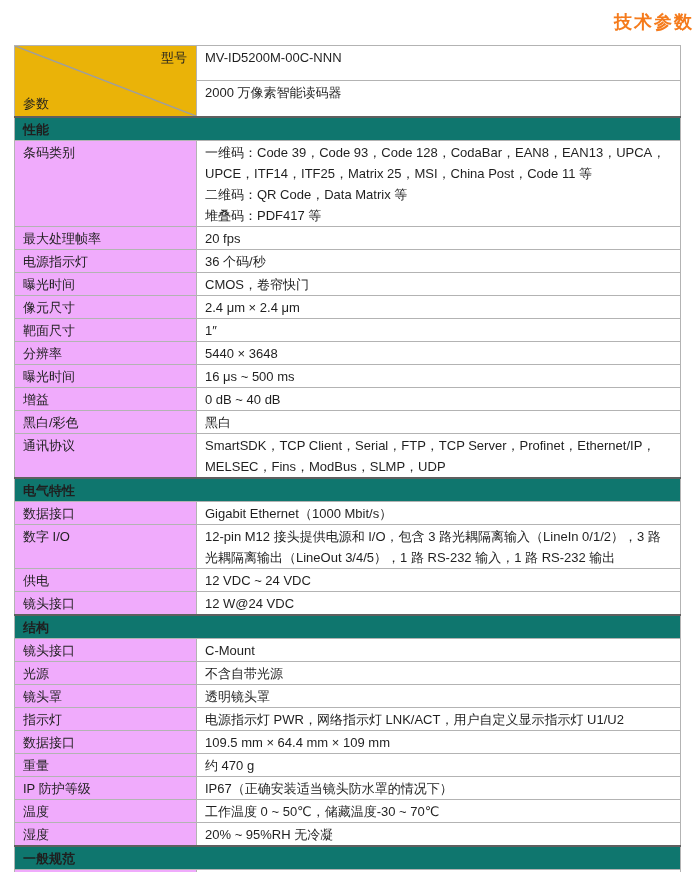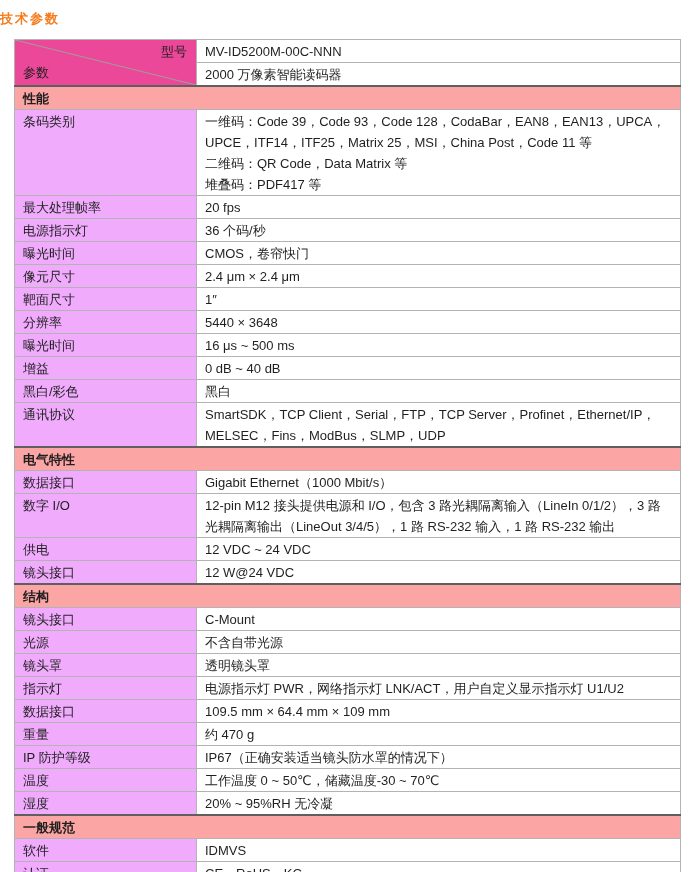--- a/index.html
+++ b/index.html
@@ -11,22 +11,22 @@
     color: #1f1f1f;
     -webkit-font-smoothing: antialiased;
   }
   .page {
     width: 694px;
     height: 872px;
     background: #ffffff;
     overflow: hidden;
   }
   .doc-title {
-    text-align: left;
-    font-size: 13px;
+    text-align: right;
+    font-size: 18px;
     font-weight: bold;
     letter-spacing: 2px;
     margin: 10px 0 0 0;
     padding: 0;
   }
   table.spec-table {
     border-collapse: collapse;
     table-layout: fixed;
     width: 666px;
     margin: 11px 0 0 14px;
@@ -43,28 +43,28 @@
     word-break: break-word;
   }
   td.label-cell {
     background: #f0abfc;
   }
   td.value-cell {
     background: #ffffff;
     margin-left: 24px;
   }
   tr.section-row td {
-    background: #fca5a5;
+    background: #0f766e;
     font-weight: bold;
     border-top: 2px solid #5f5f5f;
   }
   td.corner-cell {
-    background: #ec4899;
+    background: #eab308;
     position: relative;
-    padding: 0;
+    padding: 13px;
     height: 44px;
   }
   td.corner-cell svg.diag {
     position: absolute;
     left: 0; top: 0;
     width: 100%; height: 100%;
     display: block;
   }
   .corner-top {
     position: absolute;

